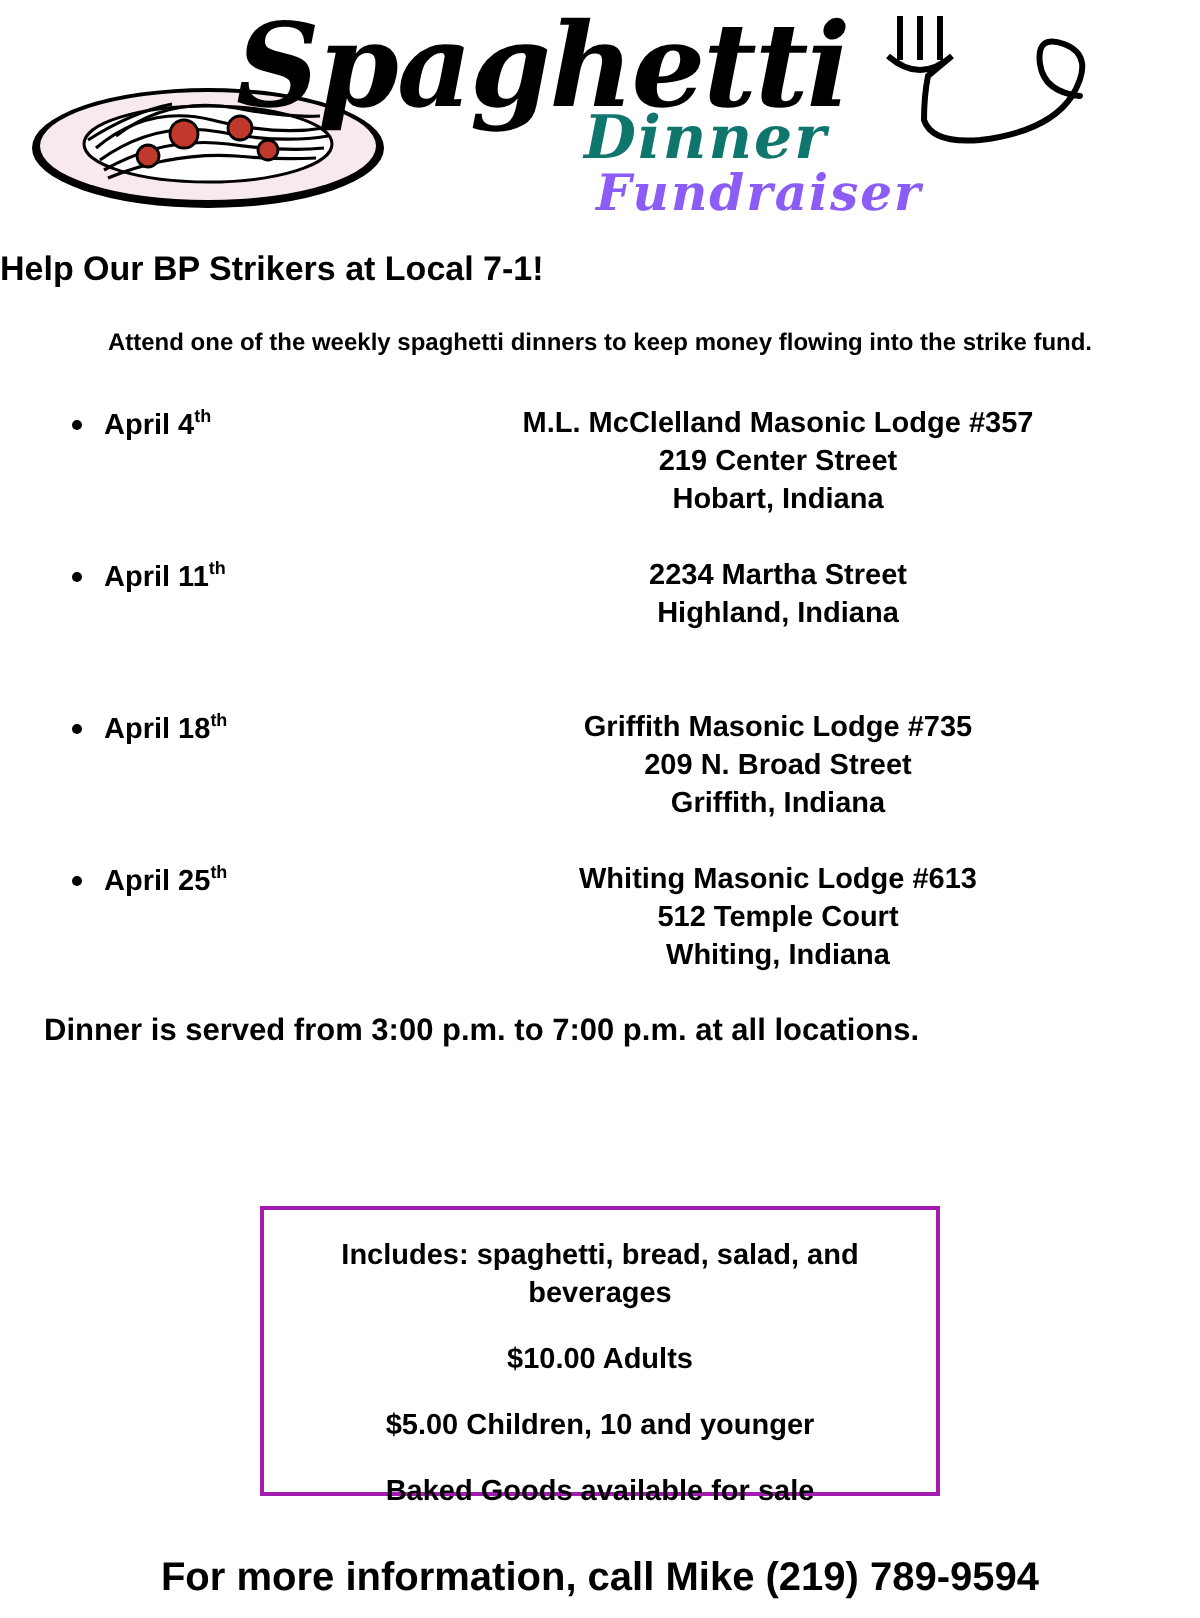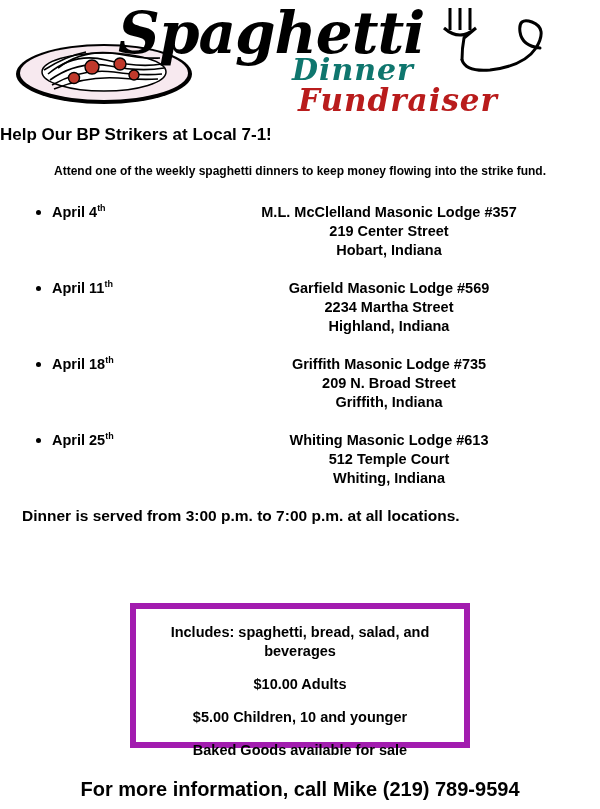--- a/index.html
+++ b/index.html
@@ -57,23 +57,23 @@
     letter-spacing: 1px;
     color: #0f766e;
   }
   .logo-fundraiser {
     position: absolute;
     left: 298px;
     top: 82px;
     font-family: "DejaVu Serif", serif;
     font-style: italic;
     font-weight: bold;
-    font-size: 31px;
+    font-size: 25px;
     letter-spacing: 1px;
-    color: #b91c1c;
+    color: #8b5cf6;
   }
 
   
   .headline {
     font-size: 17px;
     font-weight: bold;
   }
   .subhead {
     text-align: center;
     font-size: 12px;
@@ -128,21 +128,21 @@
     font-weight: bold;
   }
 
   
   .info-box {
     position: absolute;
     left: 130px;
     top: 603px;
     width: 340px;
     height: 145px;
-    border: 6px solid #a21caf;
+    border: 2px solid #a21caf;
     box-sizing: border-box;
     text-align: center;
     padding-top: 14px;
   }
   .info-line {
     font-size: 14.5px;
     font-weight: bold;
     line-height: 19px;
     margin-bottom: 14px;
     padding: 0 14px;
@@ -206,21 +206,20 @@
       <div>M.L. McClelland Masonic Lodge #357</div>
       <div>219 Center Street</div>
       <div>Hobart, Indiana</div>
     </div>
   </li>
 
   <li class="event">
     <span class="bullet"></span>
     <span class="event-date"><span>April 11</span><sup>th</sup></span>
     <div class="venue">
-      <div>Garfield Masonic Lodge #569</div>
       <div>2234 Martha Street</div>
       <div>Highland, Indiana</div>
     </div>
   </li>
 
   <li class="event">
     <span class="bullet"></span>
     <span class="event-date"><span>April 18</span><sup>th</sup></span>
     <div class="venue">
       <div>Griffith Masonic Lodge #735</div>

